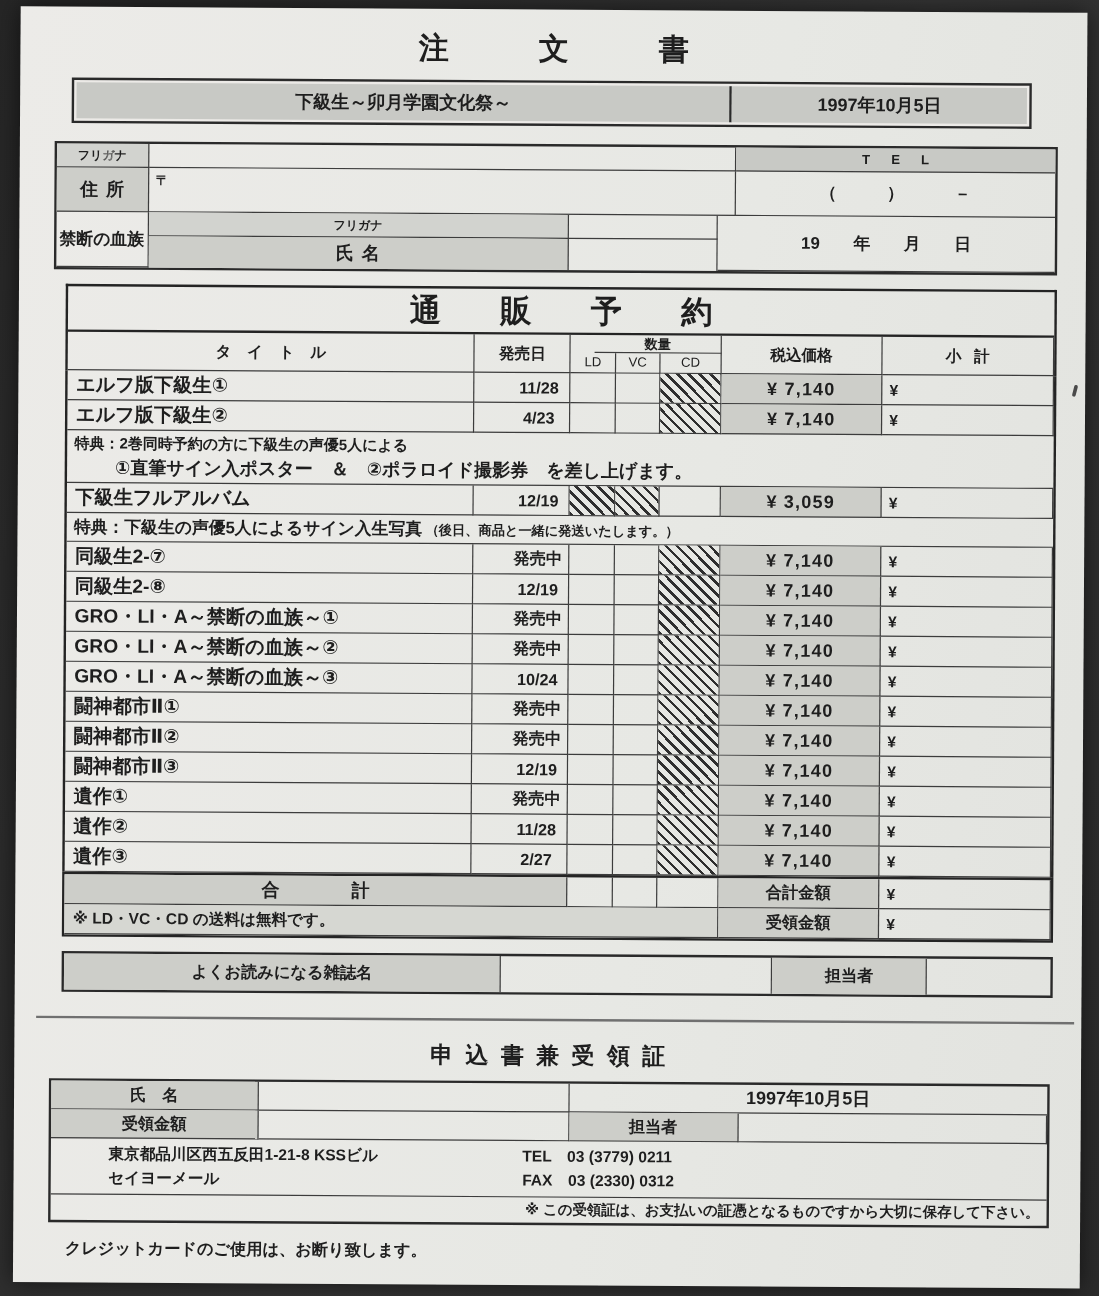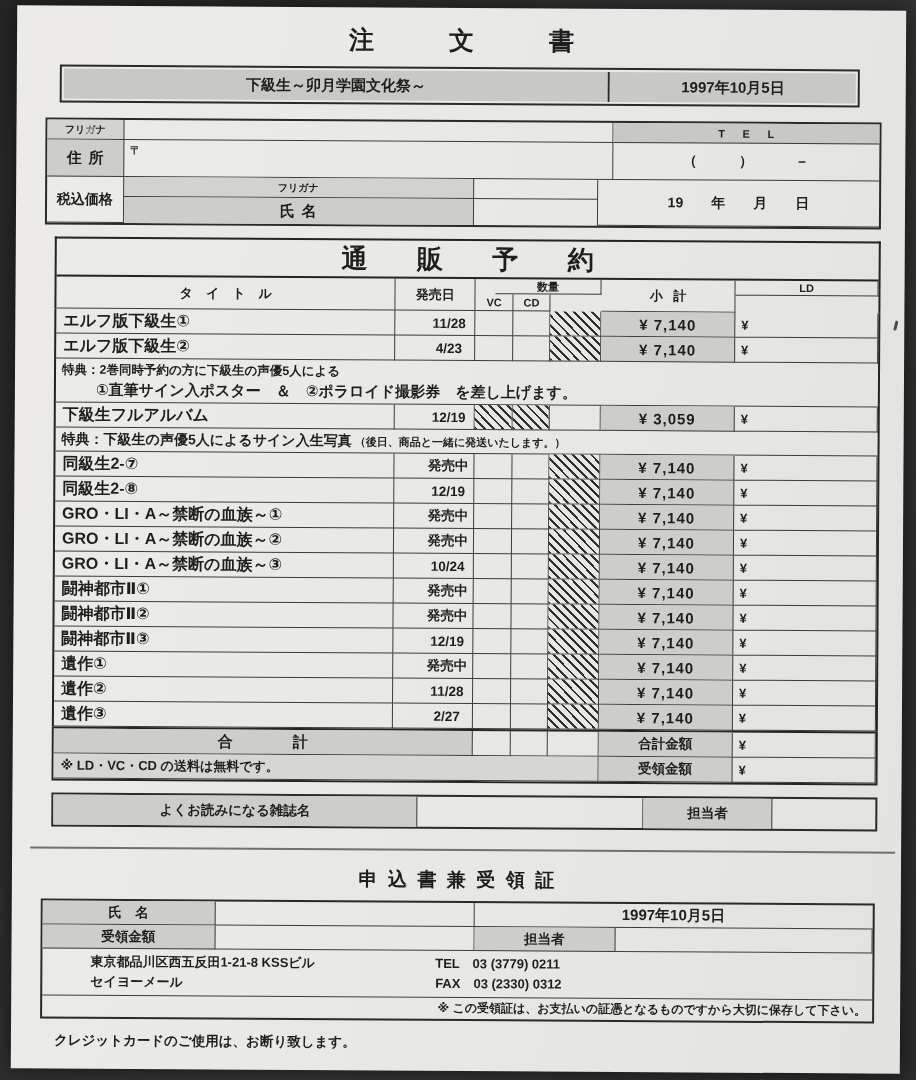--- a/index.html
+++ b/index.html
@@ -39,21 +39,21 @@
   .orows{border-left:2px solid #242424;border-right:2px solid #242424;}
   .ofoot{border:2px solid #242424;border-top:2px solid #242424;grid-template-rows:25px 25px;}
   .oc{border-right:1px solid #3c3c3c;border-bottom:1px solid #3c3c3c;box-sizing:border-box;
     display:flex;align-items:center;overflow:hidden;}
   .band{grid-column:1/-1;justify-content:center;font-size:26px;font-weight:700;
     letter-spacing:1.9em;text-indent:1.9em;border-right:none;border-bottom:2px solid #242424;}
   .hc{justify-content:center;font-size:13px;font-weight:700;}
   .rsp2{grid-row:span 2;}
   .sp7{grid-column:1/-1;} .sp2{grid-column:span 2;} .sp5{grid-column:span 5;}
   .qtyhead{font-size:11px;font-weight:700;justify-content:center;margin-left:20px;}
-  .subcol{font-size:11px;font-weight:700;justify-content:center;}
+  .subcol{font-size:11px;font-weight:400;justify-content:center;}
   .ls1{letter-spacing:1em;text-indent:1em;} .ls08{letter-spacing:.8em;text-indent:.8em;text-align:center;}
   .r25{height:25px;} .r44{height:44px;} .r24{height:24px;}
   .c-title{font-size:16px;font-weight:700;padding-left:7px;}
   .c-center{justify-content:center;font-size:13.5px;font-weight:600;padding-left:28px;}
   .c-price{justify-content:center;font-size:15px;font-weight:600;letter-spacing:1px;}
   .c-sub{font-size:13px;font-weight:600;padding-left:6px;}
   .shade{background:#cdcec9;} .lshade{background:#d6d7d2;}
   .hatch{background:repeating-linear-gradient(45deg,#2e2e2e 0 2px,#e7e8e4 2px 6.5px);}
   .c-note{flex-direction:column;align-items:flex-start;justify-content:center;padding-left:6px;border-right:none;}
   .nl1{font-size:12.5px;font-weight:700;}
@@ -99,32 +99,33 @@
 
     <div class="cust">
       <div class="cc furi">フリガナ</div>
       <div class="cc span24"></div>
       <div class="cc telhead noR">TEL</div>
       <div class="cc biglab">住所</div>
       <div class="cc span24 postal">〒</div>
       <div class="cc phone noR">（　　　）　　　－</div>
       <div class="cc furi">フリガナ</div>
       <div class="cc"></div>
-      <div class="cc birthlab">税込価格</div>
+      <div class="cc birthlab">禁断の血族</div>
       <div class="cc birthval">19　　年　　月　　日</div>
       <div class="cc biglab noB">氏名</div>
       <div class="cc noB"></div>
     </div>
 
     <div class="otable">
       <div class="ocols ohead">
         <div class="oc band">通販予約</div>
         <div class="oc hc rsp2 ls1">タイトル</div>
         <div class="oc hc rsp2">発売日</div>
         <div class="oc qtyhead" style="grid-column:span 3">数量</div>
+        <div class="oc hc rsp2">税込価格</div>
         <div class="oc hc rsp2 ls08 noR">小計</div>
         <div class="oc subcol">LD</div>
         <div class="oc subcol">VC</div>
         <div class="oc subcol">CD</div>
       </div>
 
       <div class="ocols orows" id="order-rows">
           <div class="oc c-title r25">エルフ版下級生①</div>
           <div class="oc c-center r25">11/28</div>
           <div class="oc r25"></div>

